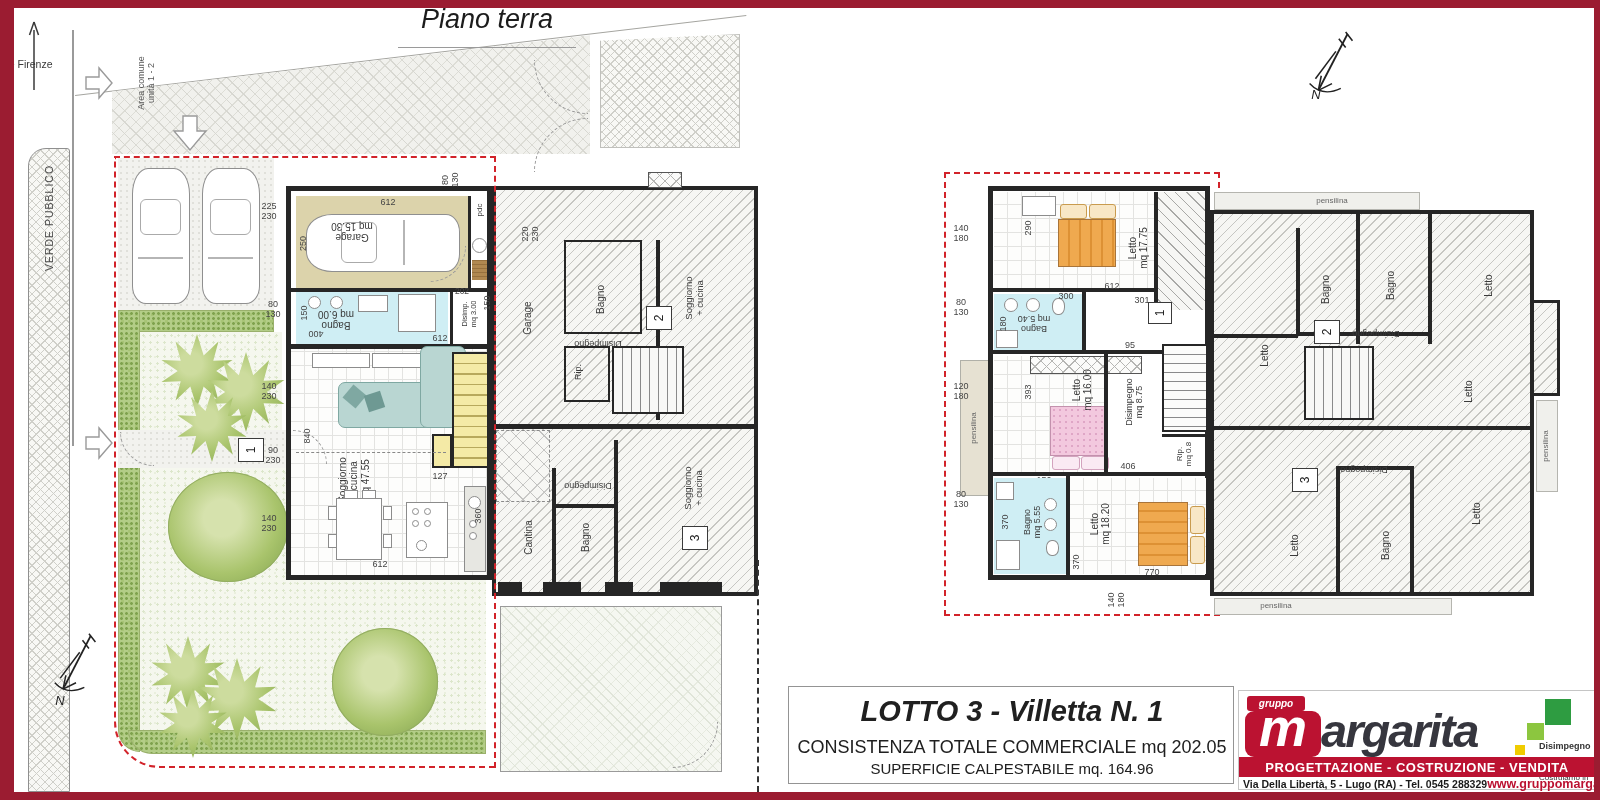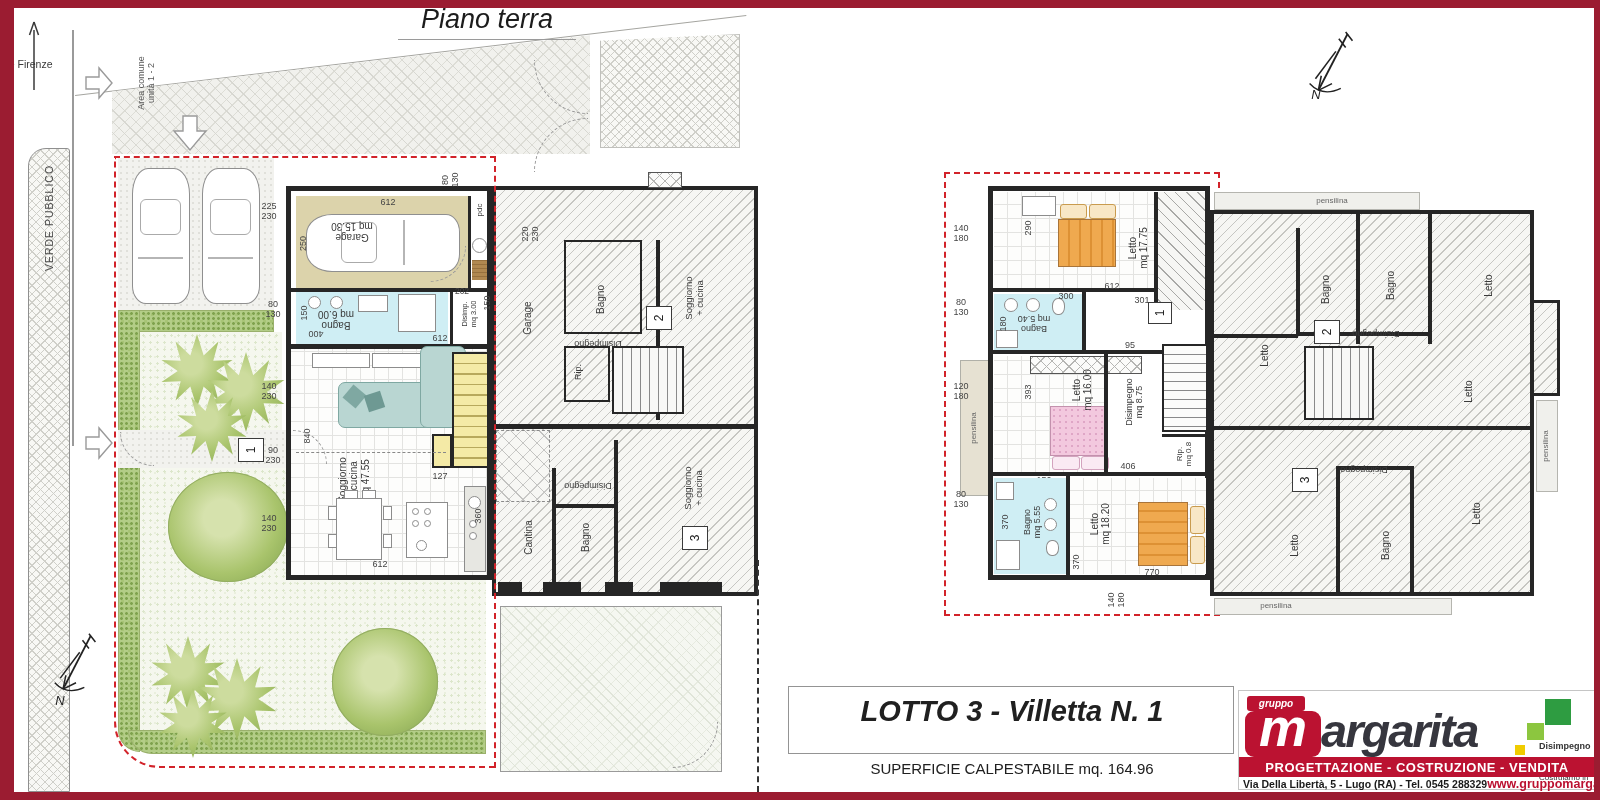--- a/index.html
+++ b/index.html
@@ -51,21 +51,21 @@
   .fix{position:absolute;box-sizing:border-box;border:1.2px solid #8c8c8c;background:#fff;}
   .rnd{border-radius:50%;}
   .sofa{position:absolute;background:#b9d6d2;border:1.2px solid #7fa8a2;border-radius:7px;}
   .arc{position:absolute;box-sizing:border-box;border:1.2px dashed #9a9a9a;}
   .bedo{background:repeating-linear-gradient(90deg,#efa94f 0 9px,#dd9134 9px 11px);}
   .bedoh{background:repeating-linear-gradient(0deg,#efa94f 0 9px,#dd9134 9px 11px);}
   .bedp{background-image:radial-gradient(#dfa6c6 1px,transparent 1.3px);background-size:6px 6px;background-color:#f3c8de;}
   .pillow{position:absolute;background:#f8e7c6;border:1px solid #c99b4e;border-radius:3px;}
   .pillowp{position:absolute;background:#faeaf3;border:1px solid #d3a3be;border-radius:3px;}
   .title{position:absolute;font-style:italic;color:#1c1c1c;text-align:center;
-         border-bottom:1.2px solid #9a9a9a;padding-bottom:4px;}
+         border-bottom:1.2px solid #9a9a9a;padding-bottom:12px;}
   svg{display:block;}
 </style>
 </head>
 <body>
 
 <div id="canvas">
 
   <div class="a" style="left:72px;top:30px;width:1.5px;height:416px;background:#9a9a9a;"></div>
   <div class="a" style="left:75px;top:95px;width:676px;height:0;border-top:1.2px solid #a5a5a0;transform:rotate(-6.8deg);transform-origin:0 0;"></div>
   <div class="t" style="left:-23px;top:57px;width:90px;height:14px;font-size:10.5px;">Viale Firenze</div>
@@ -386,22 +386,23 @@
   <div class="t r180" style="left:1328px;top:463px;width:72px;height:13px;font-size:9px;">Disimpegno</div>
   <div class="badge" style="left:1292px;top:468px;width:26px;height:24px;">
       <span class="rccw">3</span>
     </div>
   <div class="t rccw" style="left:1272px;top:539px;width:44px;height:13px;">Letto</div>
   <div class="t rccw" style="left:1362px;top:539px;width:46px;height:13px;">Bagno</div>
   <div class="t rccw" style="left:1454px;top:507px;width:44px;height:13px;">Letto</div>
   <div class="a" style="left:1214px;top:598px;width:238px;height:17px;background:#f0f0ec;border:1px solid #b5b5af;"></div>
   <div class="t" style="left:1246px;top:600px;width:60px;height:12px;font-size:8px;color:#666;">pensilina</div>
 
-  <div class="a" style="left:788px;top:686px;width:446px;height:68px;border:1.5px solid #949494;background:#fff;">
+  <div class="a" style="left:788px;top:686px;width:446px;height:98px;border:1.5px solid #949494;background:#fff;">
     <div class="t" style="left:0;top:6px;width:446px;height:38px;font-size:29px;font-style:italic;font-weight:600;color:#202020;">LOTTO 3 - Villetta  N. 1</div>
+    <div class="t" style="left:0;top:48px;width:446px;height:24px;font-size:18px;color:#202020;">CONSISTENZA TOTALE COMMERCIALE mq  202.05</div>
     <div class="t" style="left:0;top:72px;width:446px;height:20px;font-size:15px;color:#202020;">SUPERFICIE CALPESTABILE  mq. 164.96</div>
   </div>
 
   <div class="a" style="left:1238px;top:690px;width:384px;height:100px;border:1px solid #c5c5c5;background:#fff;">
     <div class="a" style="left:8px;top:5px;width:58px;height:15px;background:#bb1231;border-radius:3px;display:flex;align-items:center;justify-content:center;">
       <span style="color:#fff;font-size:10px;font-style:italic;font-weight:bold;">gruppo</span>
     </div>
     <div class="a" style="left:6px;top:20px;width:76px;height:46px;background:#bb1231;border-radius:9px;display:flex;align-items:center;justify-content:center;overflow:hidden;">
       <span style="color:#fff;font-size:54px;font-weight:bold;font-style:italic;line-height:36px;margin-top:-14px;">m</span>
     </div>

